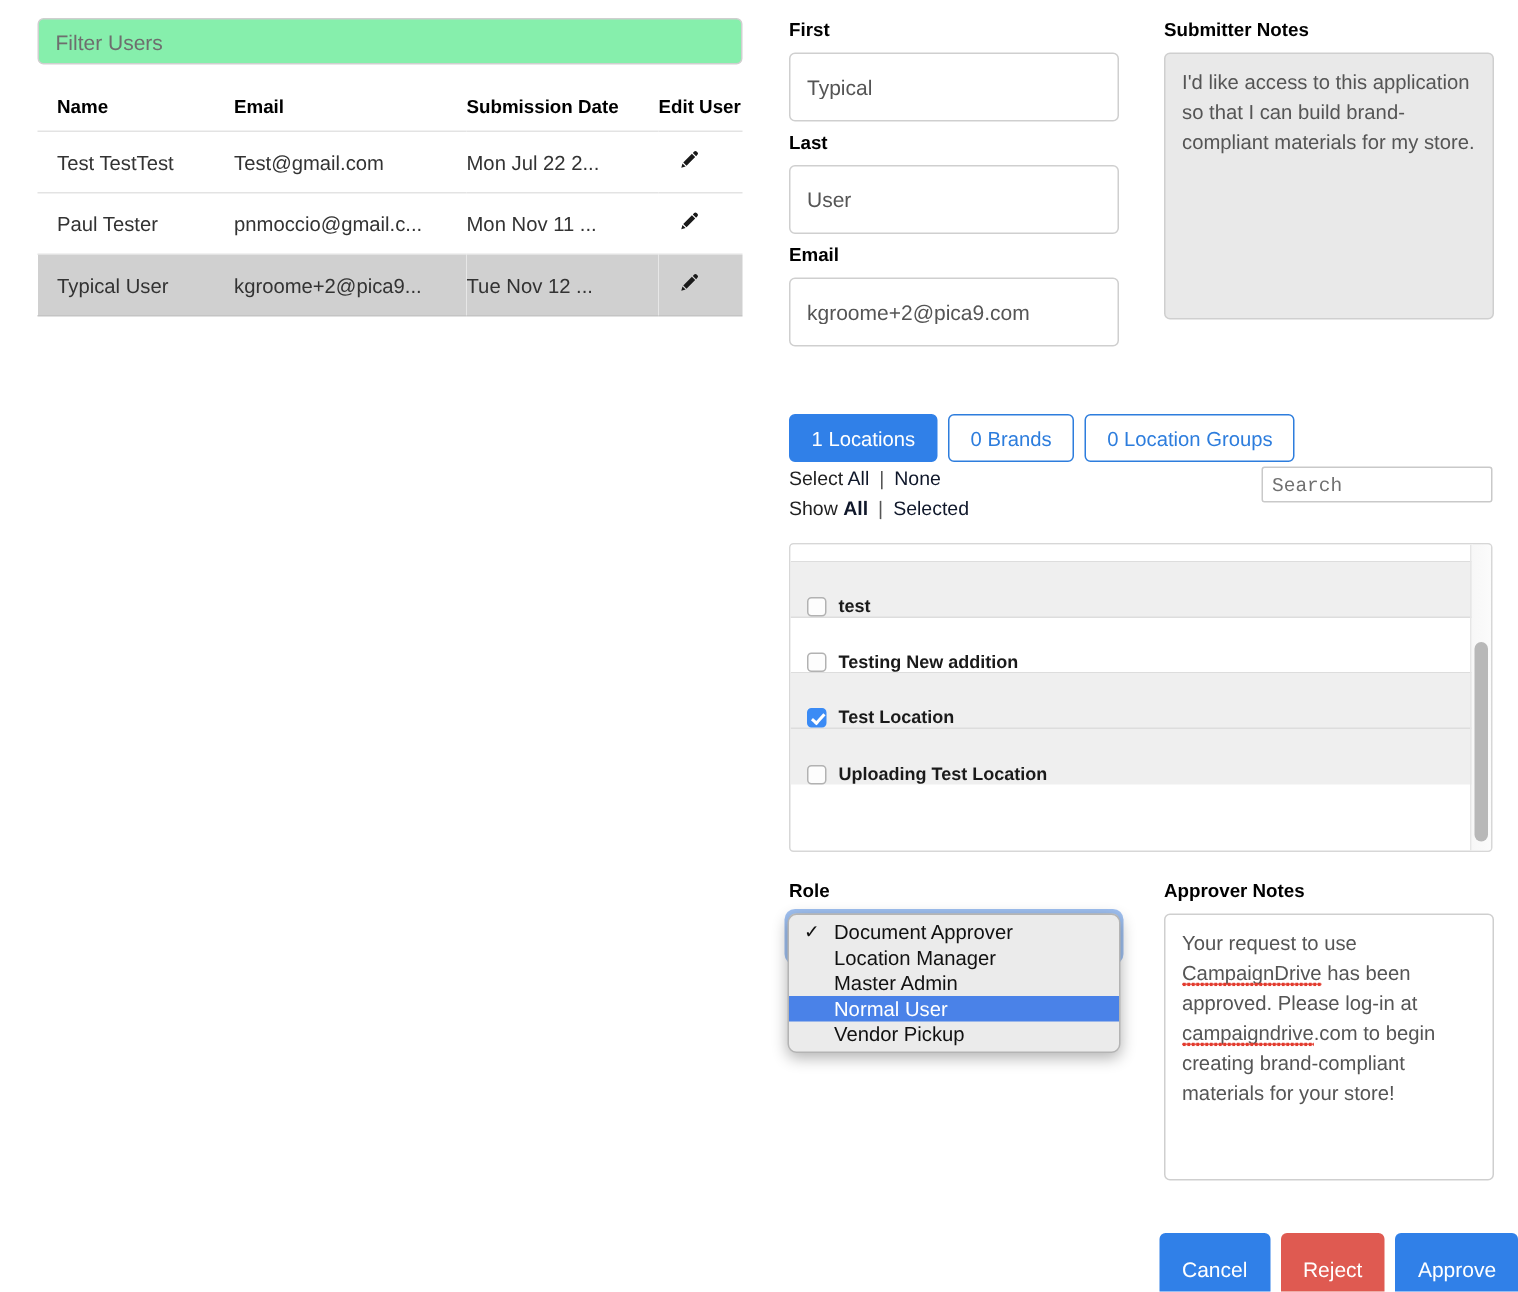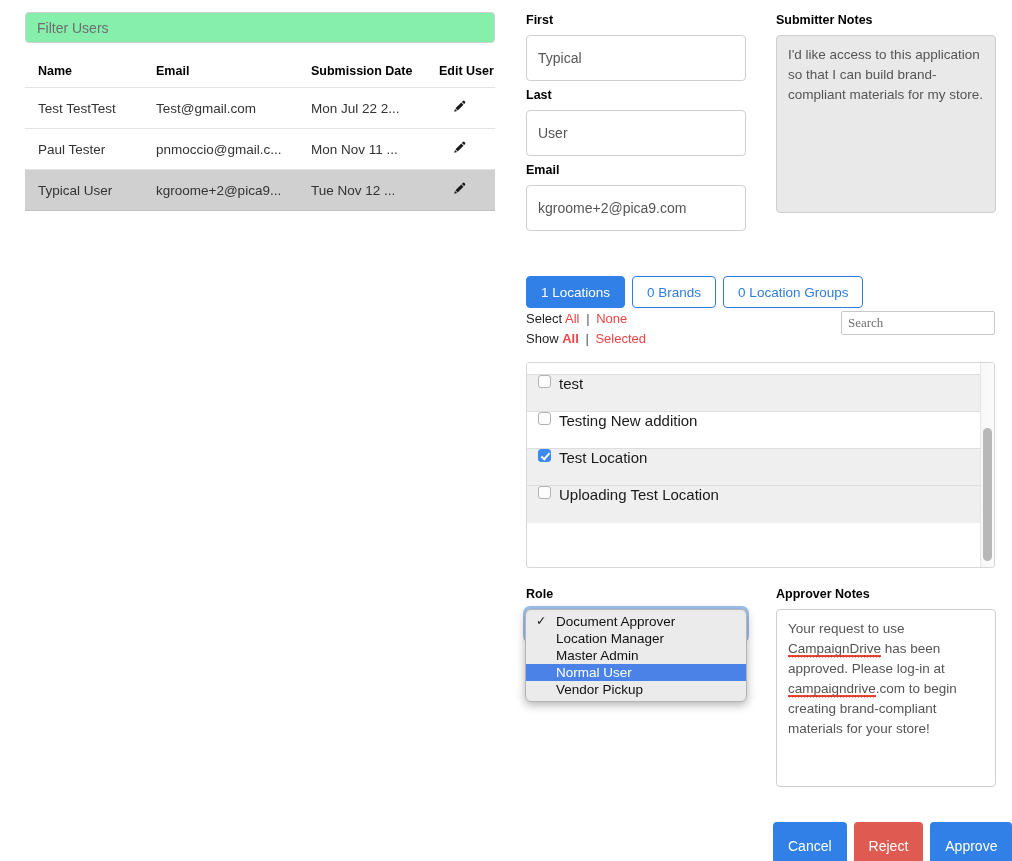--- a/index.html
+++ b/index.html
@@ -82,50 +82,50 @@
     display: flex; align-items: center; justify-content: center;
     border: 1px solid #2d7ddd; border-radius: 4px;
     background: #fff; color: #2d7ddd;
     font-size: 13.5px; font-family: "Liberation Sans", sans-serif;
     cursor: pointer; white-space: nowrap;
   }
   .tab.active { background: #3080e8; color: #fff; border-color: #3080e8; }
 
   #select-row { position: absolute; left: 526px; top: 311px; font-size: 13px; color: #222; }
   #show-row   { position: absolute; left: 526px; top: 331px; font-size: 13px; color: #222; }
-  .lnk { color: #ef4444; cursor: pointer; }
+  .lnk { color: #0f172a; cursor: pointer; }
   .lnk.bold { font-weight: bold; }
   .sep { color: #555; margin: 0 3px; }
 
   #search-input {
     position: absolute; left: 841px; top: 311px;
     width: 154px; height: 24px;
     border: 1px solid #c9c9c9; border-radius: 2px;
     background: #fff; padding: 0 6px;
-    font-family: Liberation Serif, serif;
+    font-family: Liberation Mono, monospace;
     font-size: 13px; color: #4d7c0f; outline: none;
   }
   #search-input::placeholder { color: #707070; }
 
   
   #loc-list {
     position: absolute; left: 526px; top: 362px;
     width: 469px; height: 206px;
     border: 1px solid #d7d7d7; border-radius: 3px;
     background: #fff; overflow: hidden;
   }
   #loc-scroll {
     position: absolute; left: 0; top: 0;
     width: 455px; height: 100%;
   }
   .loc-partial { height: 12px; background: #fff; border-bottom: 1px solid #dddddd; }
   .loc-row {
-    height: 37px; display: flex; align-items: flex-start;
+    height: 37px; display: flex; align-items: flex-end;
     padding-left: 11px; border-bottom: 1px solid #dddddd;
-    font-size: 15px; font-weight: normal; color: #1a1a1a;
+    font-size: 12px; font-weight: bold; color: #1a1a1a;
     cursor: pointer;
   }
   .loc-row.alt { background: #efefef; }
   .loc-row.plain { background: #ffffff; }
   .loc-row:last-child { border-bottom: none; }
   .cb {
     width: 13px; height: 13px; margin-right: 8px; flex: none;
     border: 1px solid #b2b2b2; border-radius: 3px; background: #fdfdfd;
     position: relative; cursor: pointer;
   }

